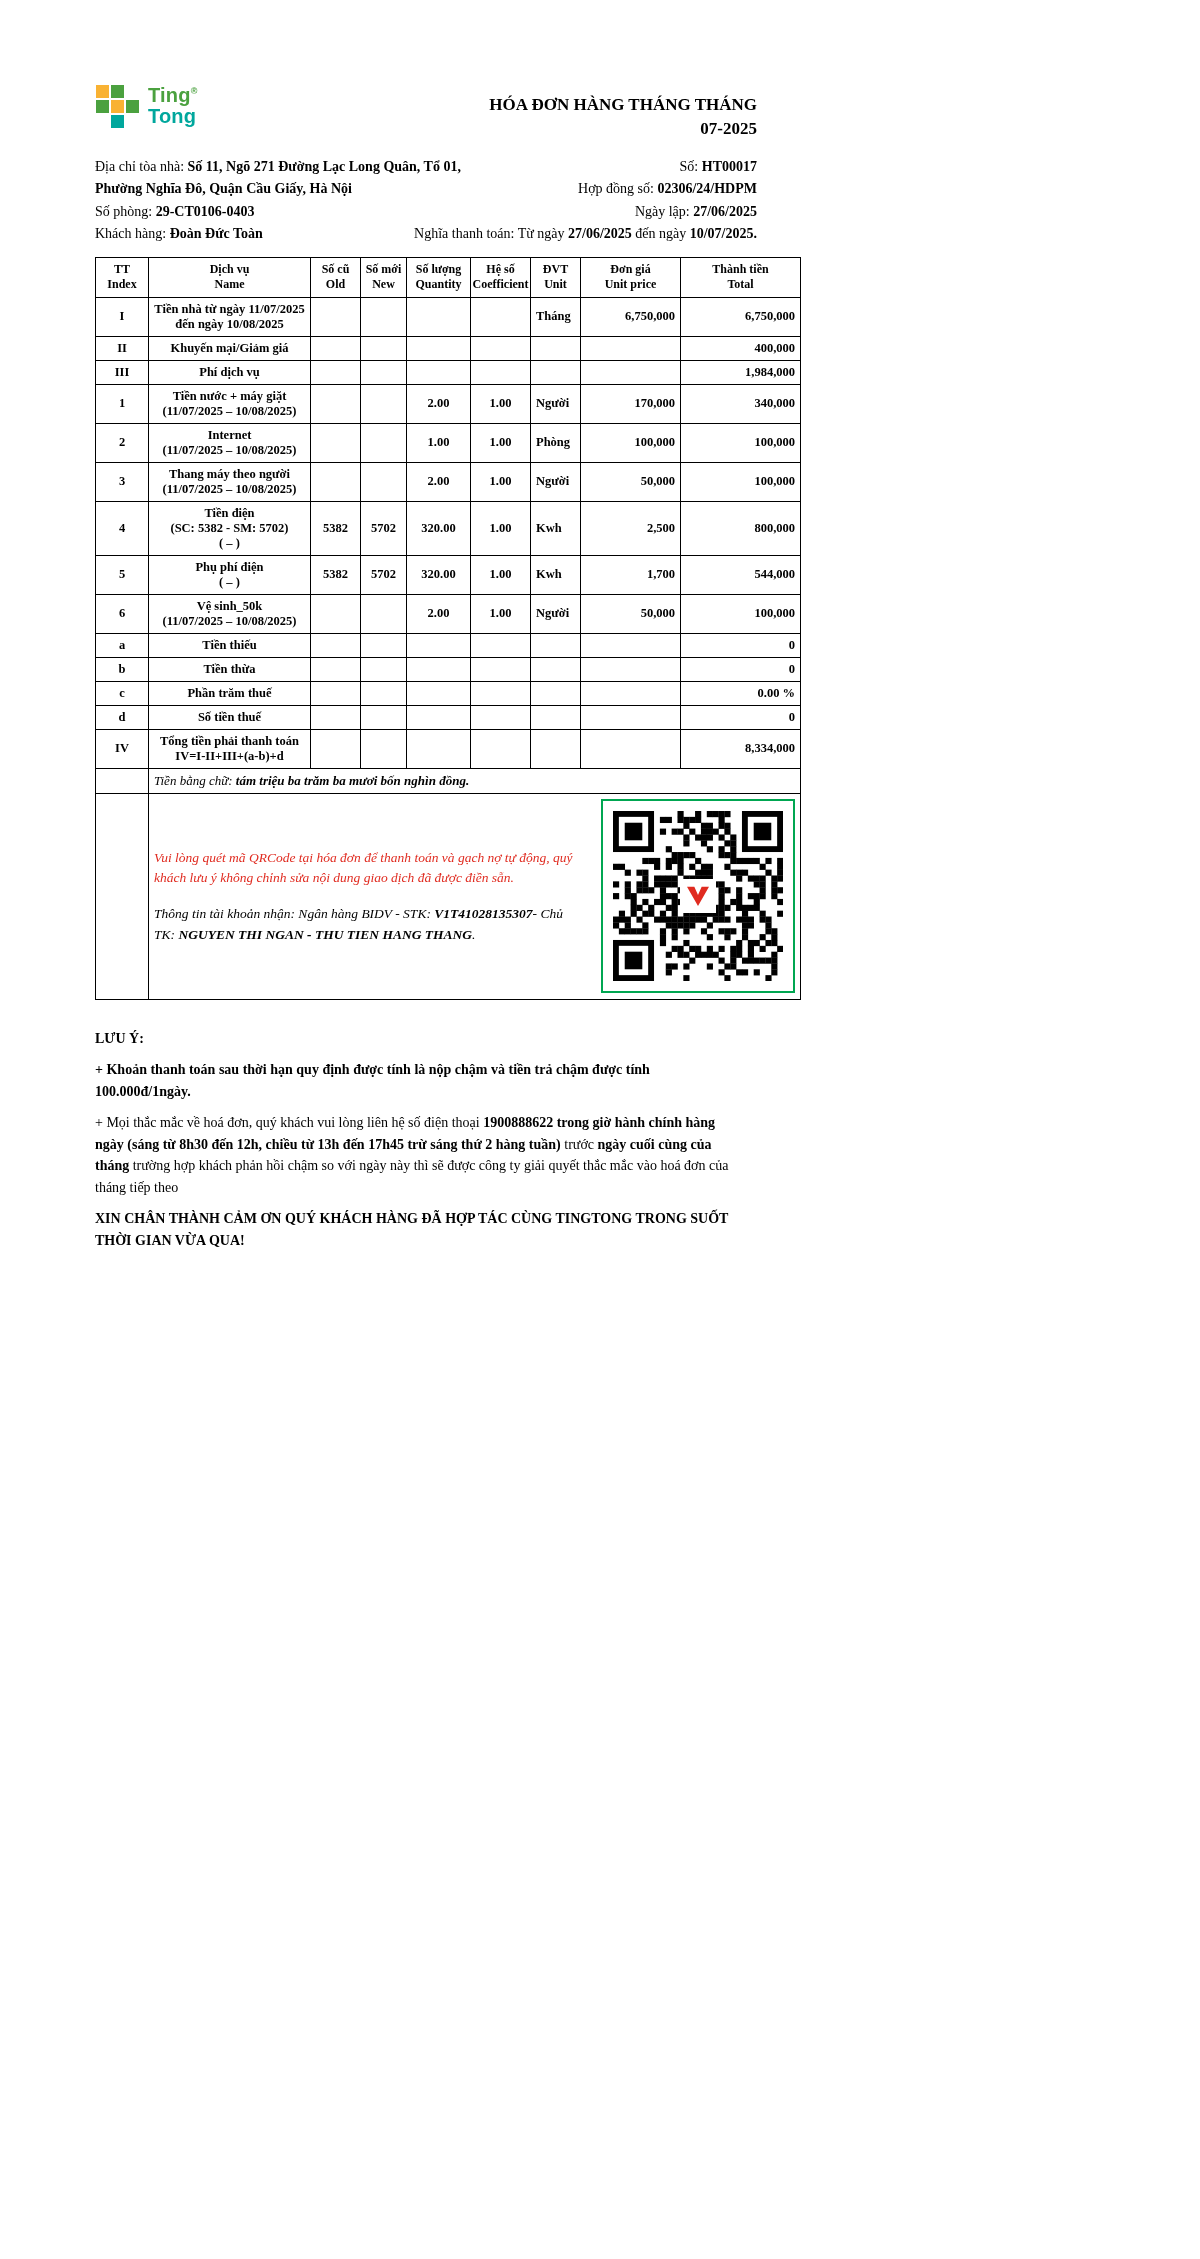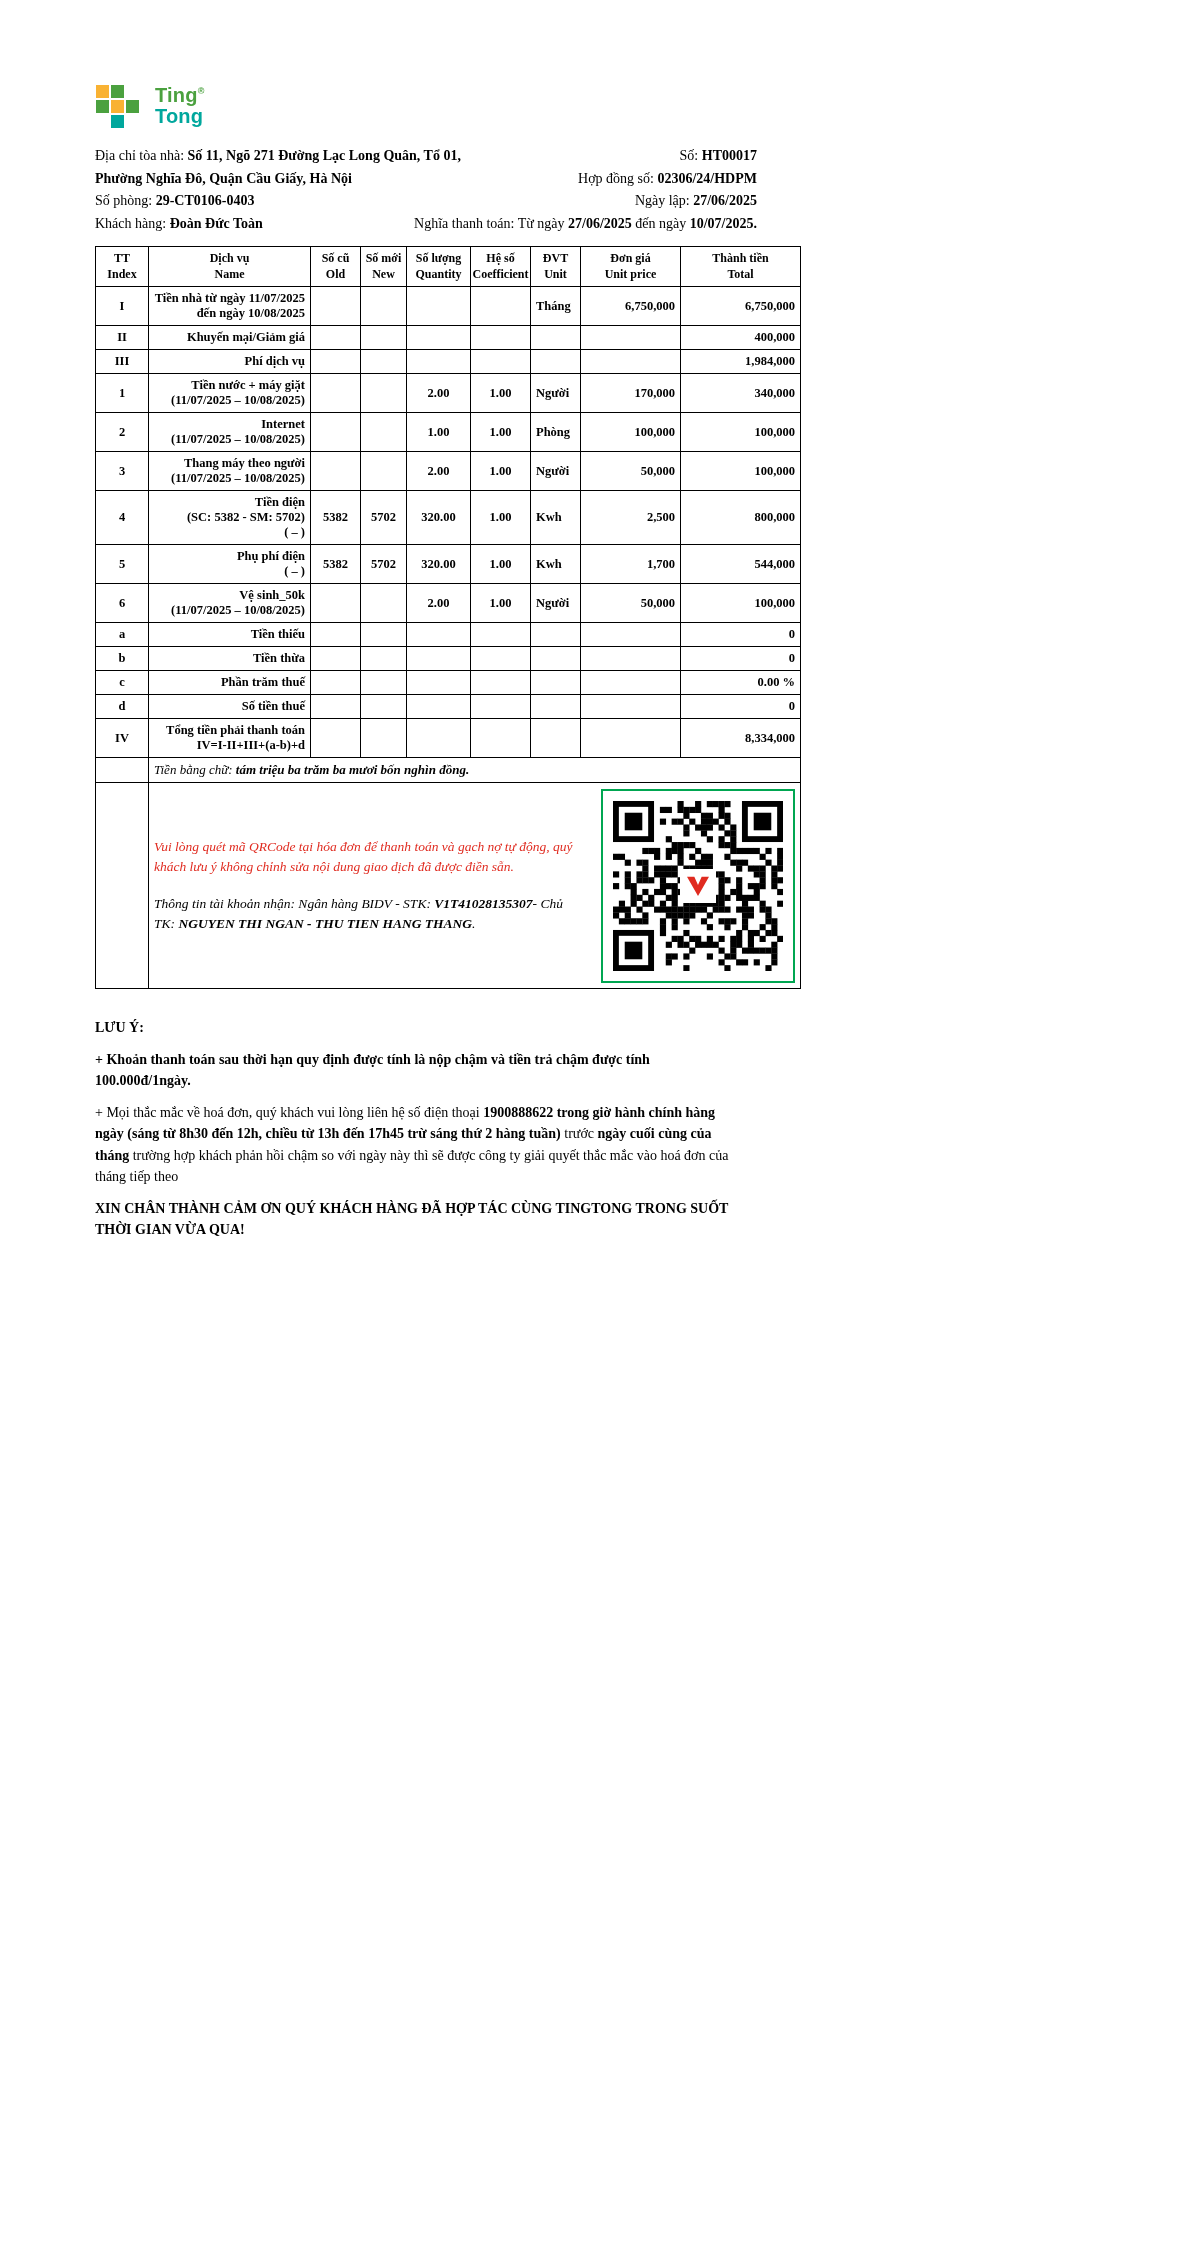--- a/index.html
+++ b/index.html
@@ -2,40 +2,40 @@
 <html><head>
 <meta charset="utf-8">
 <style>
   *{box-sizing:border-box;}
   html,body{margin:0;padding:0;background:#ffffff;}
   .sheet{position:relative;width:1200px;height:2259px;background:#fff;font-family:"Liberation Serif",serif;color:#000;overflow:hidden;}
   .content{position:absolute;left:95px;top:84px;width:705px;}
 
   
   .header{display:flex;justify-content:space-between;align-items:flex-start;padding-right:43px;}
-  .logo{display:flex;align-items:flex-start;gap:14px;}
+  .logo{display:flex;align-items:flex-start;gap:7px;}
   .logo-text{font-family:"Liberation Sans",sans-serif;font-weight:bold;font-size:20px;line-height:1.05;margin-top:1px;letter-spacing:.2px;}
   .logo-line1{color:#4BA13F;}
   .logo-line2{color:#00A79D;}
   .reg{font-size:9px;vertical-align:super;color:#4BA13F;}
   .title{width:272px;text-align:right;font-weight:bold;font-size:17px;line-height:1.4;margin-top:9px;}
 
   
   .info{margin-top:15px;font-size:14px;padding-right:43px;}
   .info-row{display:flex;justify-content:space-between;line-height:22.5px;white-space:nowrap;}
   .info-row .l{text-align:left;}
   .info-row .r{text-align:right;}
   b,.b{font-weight:bold;}
 
   
   table.inv{border-collapse:collapse;table-layout:fixed;width:705px;margin-top:11px;font-size:12.5px;font-weight:bold;}
   .inv th,.inv td{border:1px solid #000;padding:4px 5px;vertical-align:middle;}
   .inv th{font-size:12px;text-align:center;padding:4px 1px;line-height:1.3;white-space:nowrap;overflow:visible;}
   td.c-idx{text-align:center;}
-  td.c-name{text-align:right;line-height:1.2;}
+  td.c-name{text-align:center;line-height:1.2;}
   td.c-num{text-align:center;}
   td.c-unit{text-align:left;}
   td.c-money{text-align:right;}
 
   
   .words-cell{font-size:13px;padding:5px 6px;}
   .it{font-style:italic;font-weight:normal;}
   .it.b{font-weight:bold;}
 
   
@@ -65,20 +65,21 @@
           <rect x="1" y="16" width="13" height="13" fill="#4BA13F"></rect>
           <rect x="16" y="16" width="13" height="13" fill="#F9B233"></rect>
           <rect x="31" y="16" width="13" height="13" fill="#4BA13F"></rect>
           <rect x="16" y="31" width="13" height="13" fill="#00A79D"></rect>
         </svg>
         <div class="logo-text">
           <div class="logo-line1"><span>Ting</span><span class="reg">®</span></div>
           <div class="logo-line2">Tong</div>
         </div>
       </div>
+      <div class="title">HÓA ĐƠN HÀNG THÁNG THÁNG 07-2025</div>
     </div>
 
     <div class="info">
       <div class="info-row">
         <div class="l"><span>Địa chỉ tòa nhà: </span><b>Số 11, Ngõ 271 Đường Lạc Long Quân, Tổ 01,</b></div>
         <div class="r"><span>Số: </span><b>HT00017</b></div>
       </div>
       <div class="info-row">
         <div class="l"><b>Phường Nghĩa Đô, Quận Cầu Giấy, Hà Nội</b></div>
         <div class="r"><span>Hợp đồng số: </span><b>02306/24/HDPM</b></div>

